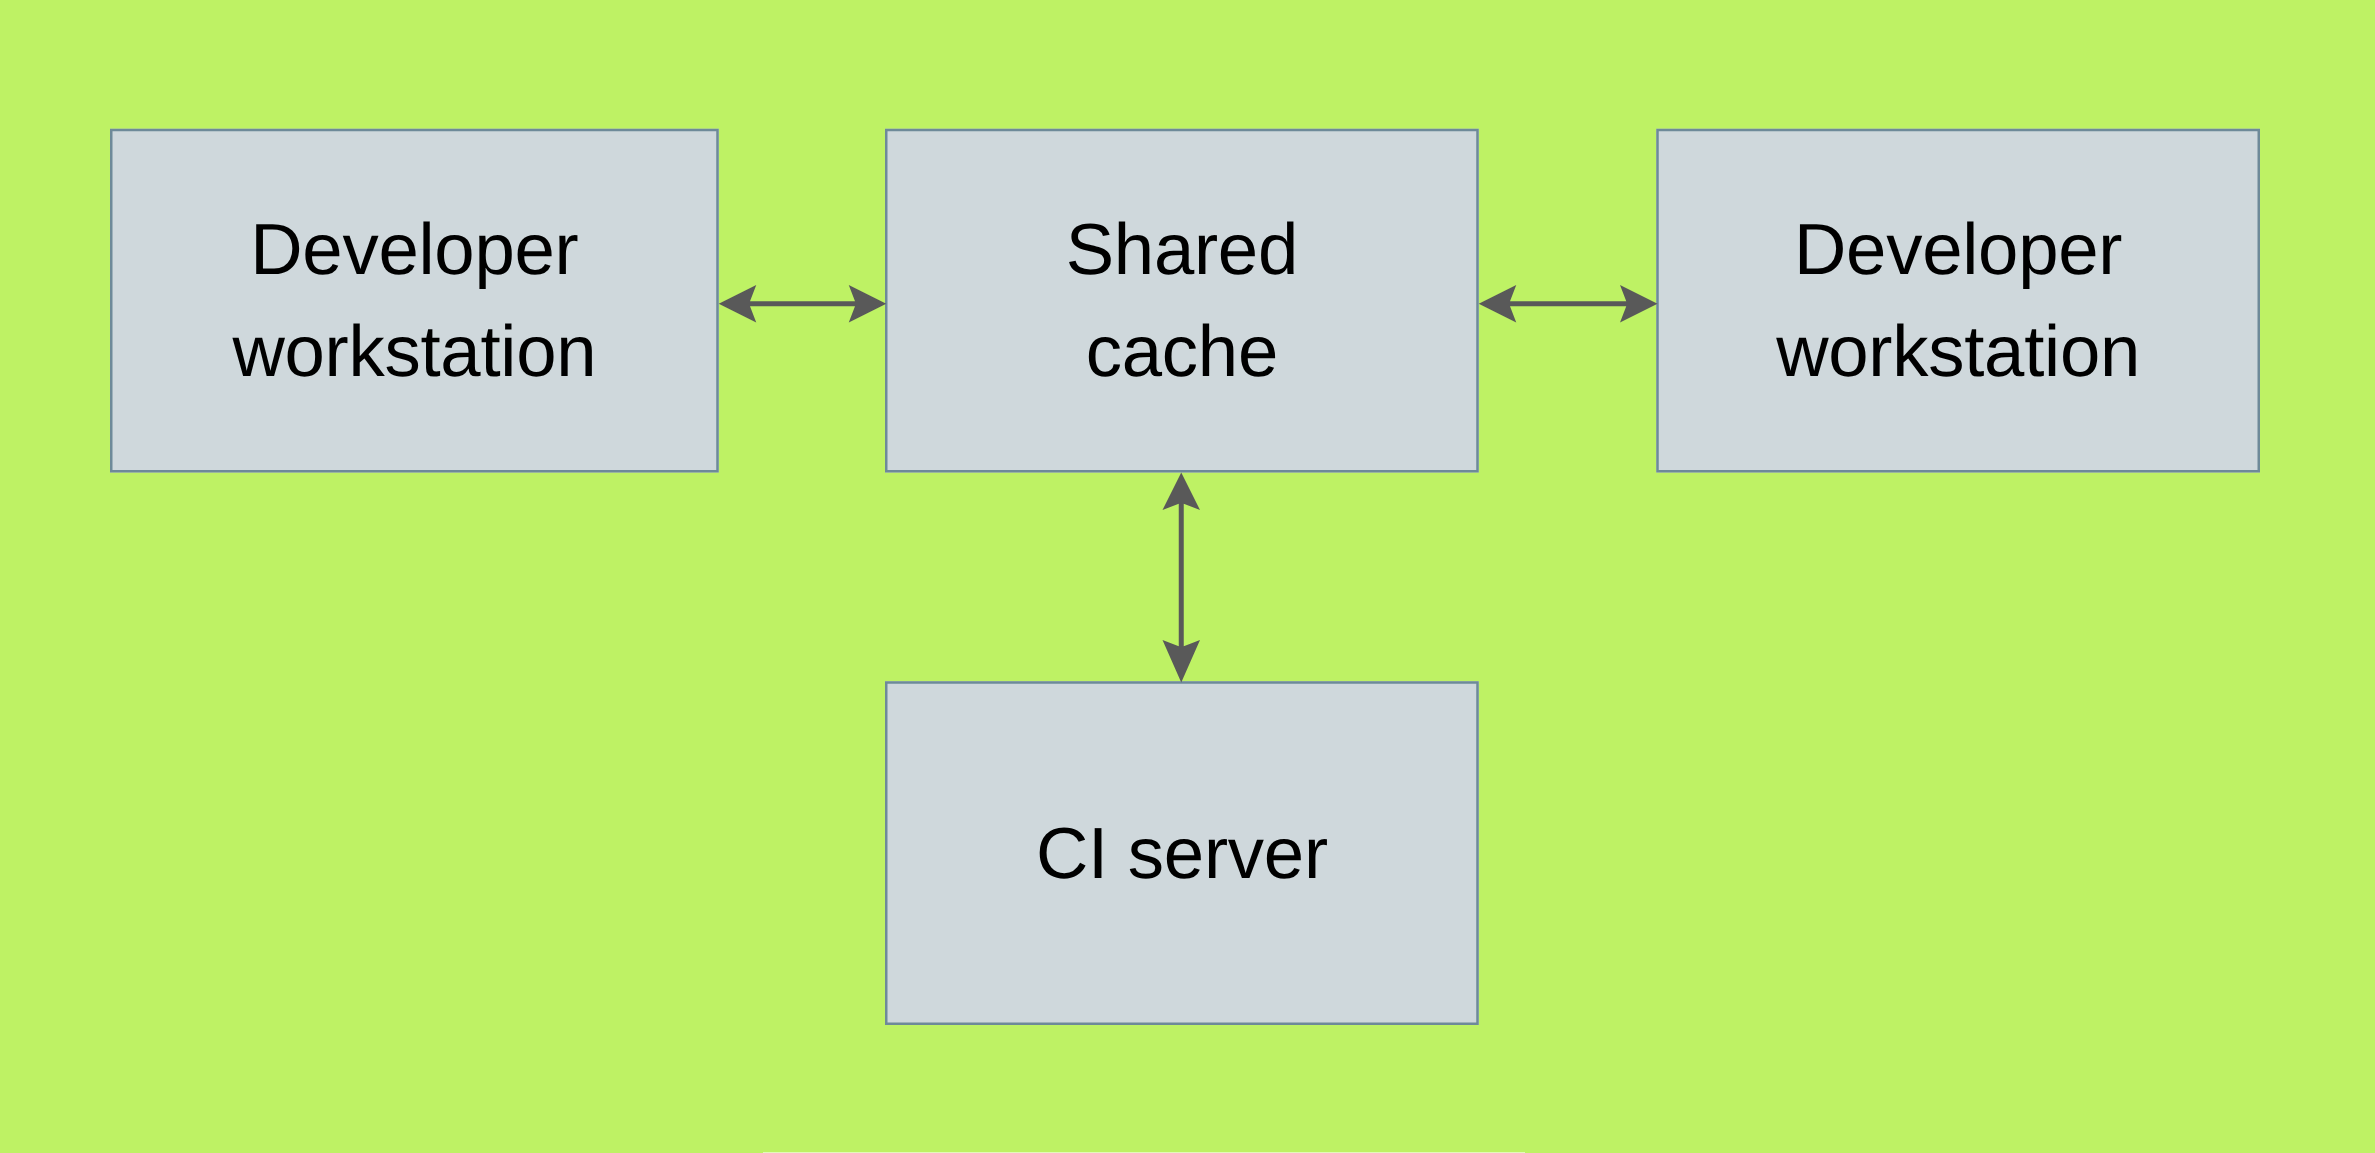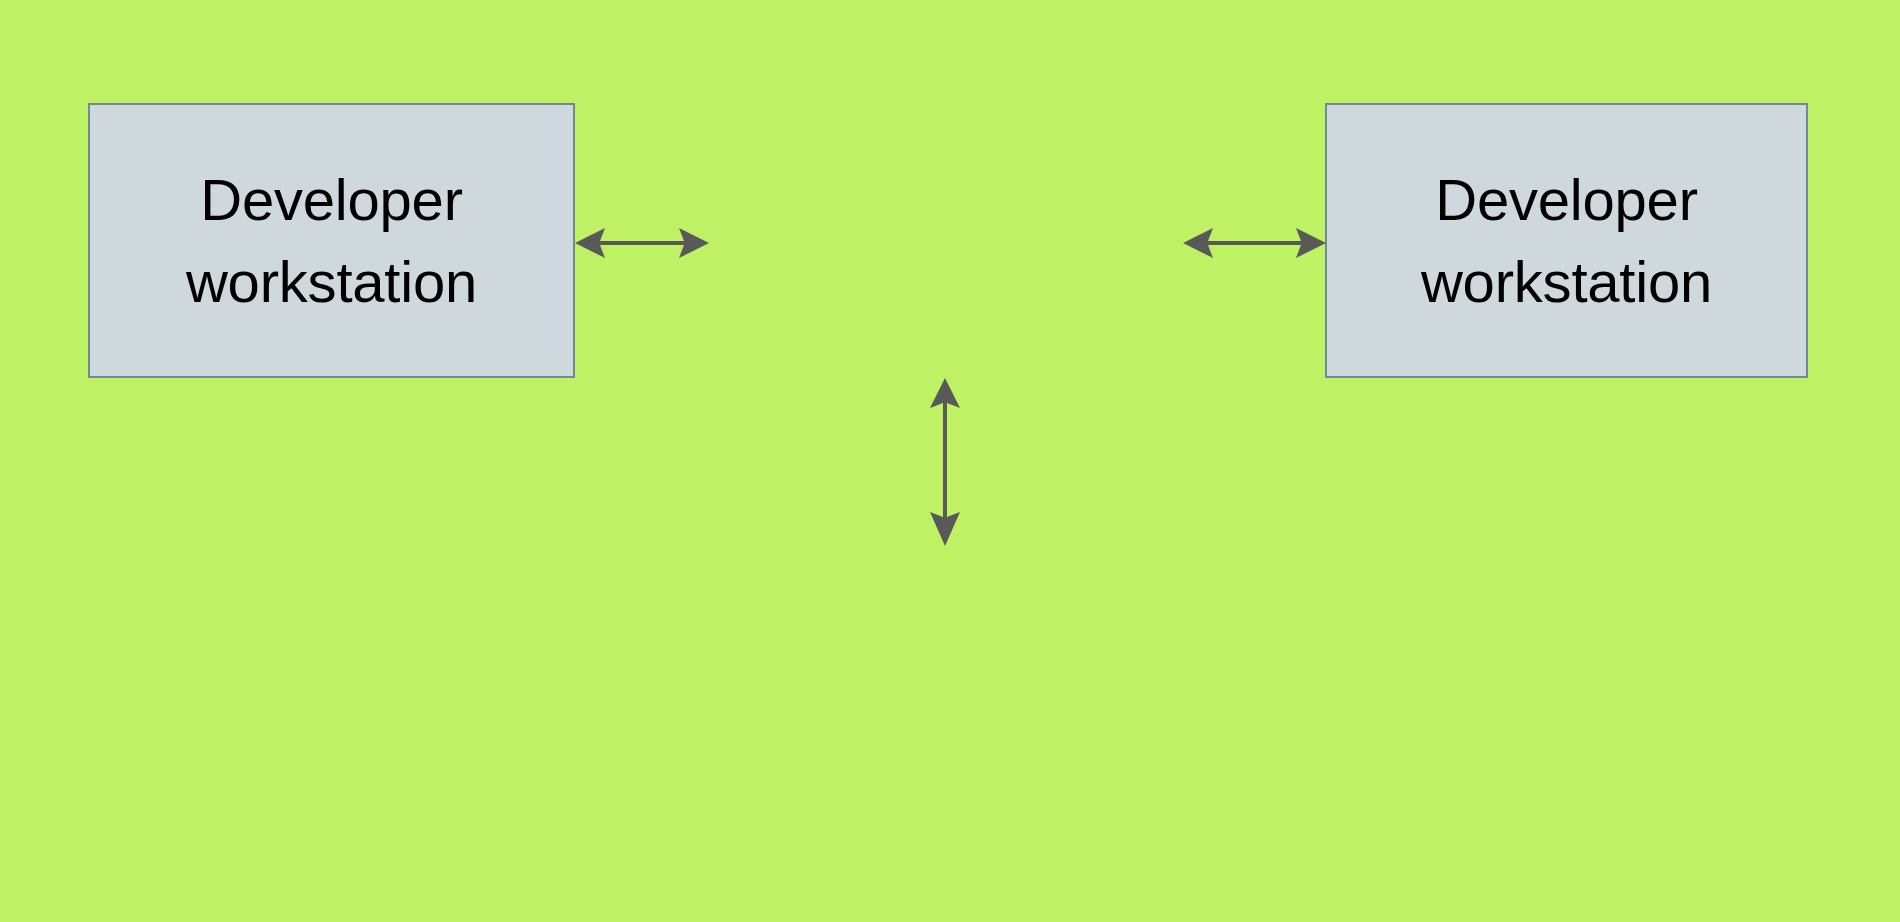--- a/index.html
+++ b/index.html
@@ -50,26 +50,33 @@
 </head>
 <body>
 
 <div id="canvas">
 
   <div class="node" id="node-dev-left">
     <span class="node-label">Developer
 workstation</span>
   </div>
 
+  <div class="node" id="node-cache">
+    <span class="node-label">Shared
+cache</span>
+  </div>
 
   <div class="node" id="node-dev-right">
     <span class="node-label">Developer
 workstation</span>
   </div>
 
+  <div class="node" id="node-ci">
+    <span class="node-label">CI server</span>
+  </div>
 
   <svg class="connector" id="conn-left-cache" viewBox="0 0 146 50">
     <g fill="#595959" stroke="none">
       <path d="M 6 25 L 36 10 L 31 23 L 115 23 L 110 10 L 140 25 L 110 40 L 115 27 L 31 27 L 36 40 Z"></path>
     </g>
   </svg>
 
   <svg class="connector" id="conn-cache-right" viewBox="0 0 155 50">
     <g fill="#595959" stroke="none">
       <path d="M 6 25 L 36 10 L 31 23 L 124 23 L 119 10 L 149 25 L 119 40 L 124 27 L 31 27 L 36 40 Z"></path>

